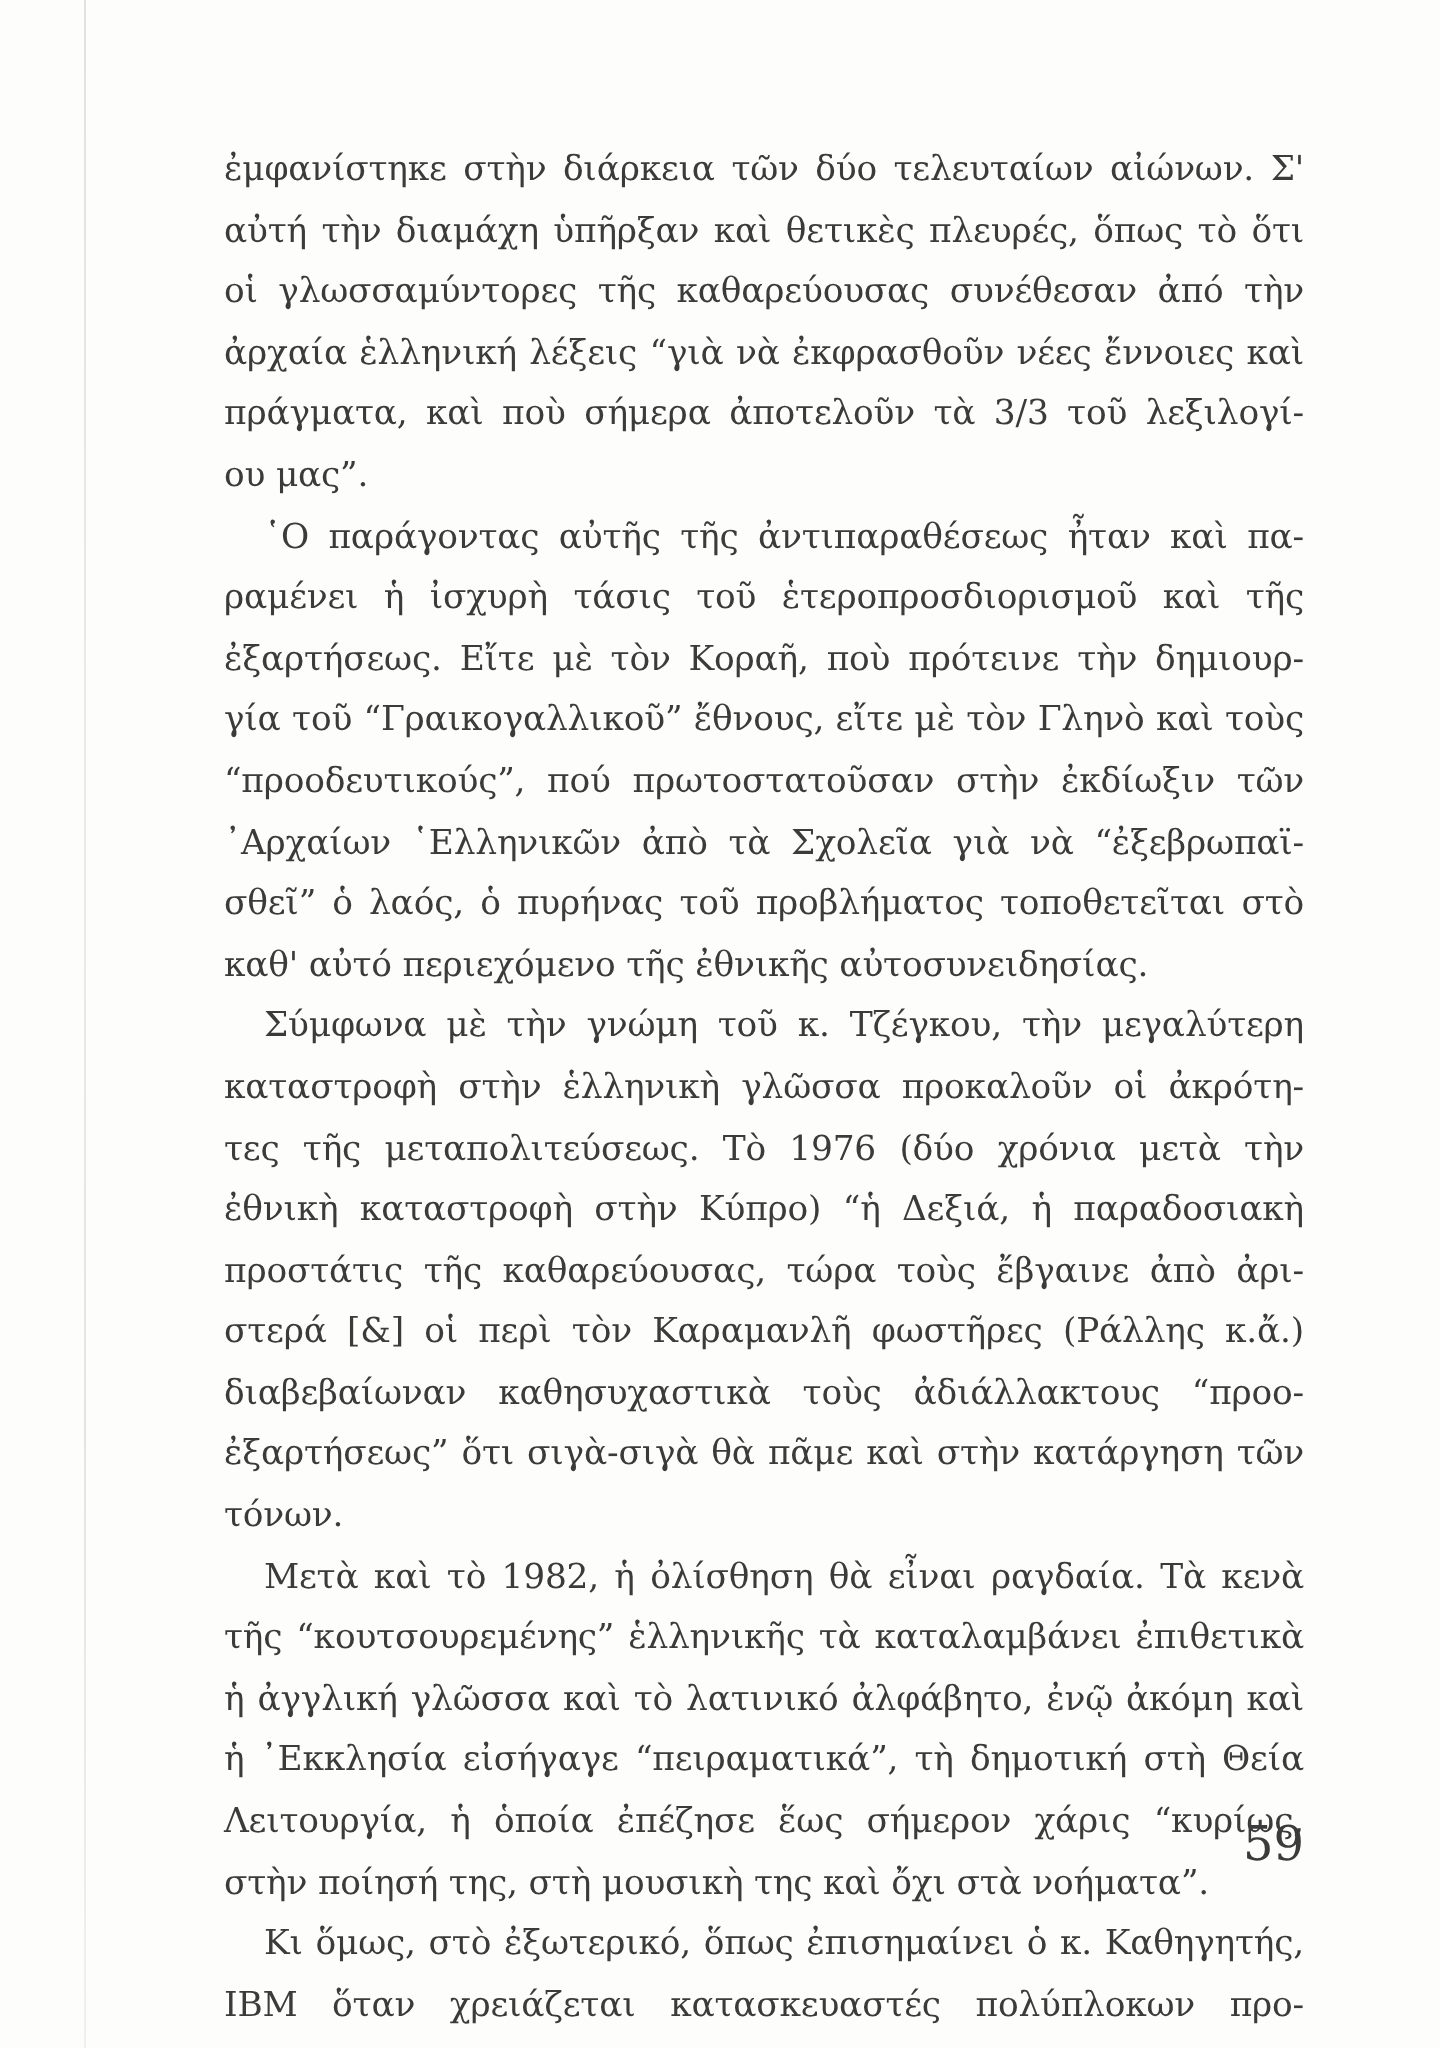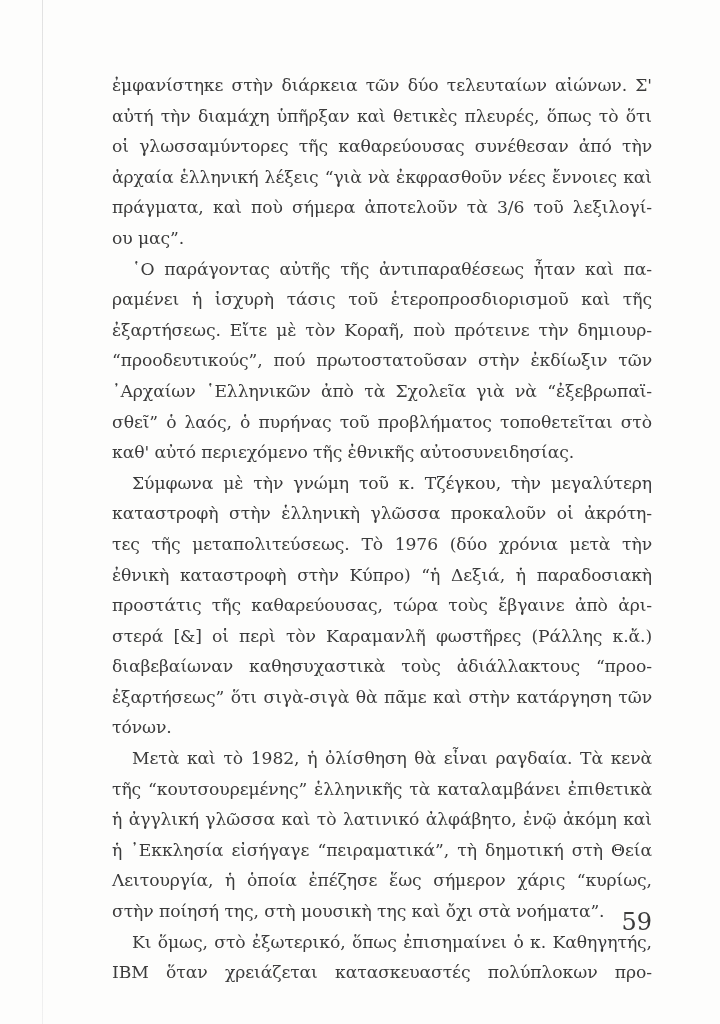--- a/index.html
+++ b/index.html
@@ -60,27 +60,28 @@
 <body>
 
 <div class="edge-line"></div>
 
 <div class="page" id="page">
     <div class="paragraph">
       <div class="line"><span>ἐμφανίστηκε στὴν διάρκεια τῶν δύο τελευταίων αἰώνων. Σ'</span></div>
       <div class="line"><span>αὐτή τὴν διαμάχη ὑπῆρξαν καὶ θετικὲς πλευρές, ὅπως τὸ ὅτι</span></div>
       <div class="line"><span>οἱ γλωσσαμύντορες τῆς καθαρεύουσας συνέθεσαν ἀπό τὴν</span></div>
       <div class="line"><span>ἀρχαία ἑλληνική λέξεις “γιὰ νὰ ἐκφρασθοῦν νέες ἔννοιες καὶ</span></div>
-      <div class="line"><span>πράγματα, καὶ ποὺ σήμερα ἀποτελοῦν τὰ 3/6 τοῦ λεξιλογί-</span></div>
+      <div class="line"><span>πράγματα, καὶ ποὺ σήμερα ἀποτελοῦν τὰ 3/3 τοῦ λεξιλογί-</span></div>
       <div class="line last"><span>ου μας”.</span></div>
     </div>
     <div class="paragraph">
       <div class="line indent"><span>῾Ο παράγοντας αὐτῆς τῆς ἀντιπαραθέσεως ἦταν καὶ πα-</span></div>
       <div class="line"><span>ραμένει ἡ ἰσχυρὴ τάσις τοῦ ἑτεροπροσδιορισμοῦ καὶ τῆς</span></div>
       <div class="line"><span>ἐξαρτήσεως. Εἴτε μὲ τὸν Κοραῆ, ποὺ πρότεινε τὴν δημιουρ-</span></div>
+      <div class="line"><span>γία τοῦ “Γραικογαλλικοῦ” ἔθνους, εἴτε μὲ τὸν Γληνὸ καὶ τοὺς</span></div>
       <div class="line"><span>“προοδευτικούς”, πού πρωτοστατοῦσαν στὴν ἐκδίωξιν τῶν</span></div>
       <div class="line"><span>᾿Αρχαίων ῾Ελληνικῶν ἀπὸ τὰ Σχολεῖα γιὰ νὰ “ἐξεβρωπαϊ-</span></div>
       <div class="line"><span>σθεῖ” ὁ λαός, ὁ πυρήνας τοῦ προβλήματος τοποθετεῖται στὸ</span></div>
       <div class="line last"><span>καθ' αὐτό περιεχόμενο τῆς ἐθνικῆς αὐτοσυνειδησίας.</span></div>
     </div>
     <div class="paragraph">
       <div class="line indent"><span>Σύμφωνα μὲ τὴν γνώμη τοῦ κ. Τζέγκου, τὴν μεγαλύτερη</span></div>
       <div class="line"><span>καταστροφὴ στὴν ἑλληνικὴ γλῶσσα προκαλοῦν οἱ ἀκρότη-</span></div>
       <div class="line"><span>τες τῆς μεταπολιτεύσεως. Τὸ 1976 (δύο χρόνια μετὰ τὴν</span></div>
       <div class="line"><span>ἐθνικὴ καταστροφὴ  στὴν Κύπρο) “</span><span class="it">ἡ Δεξιά, ἡ παραδοσιακὴ</span></div>

